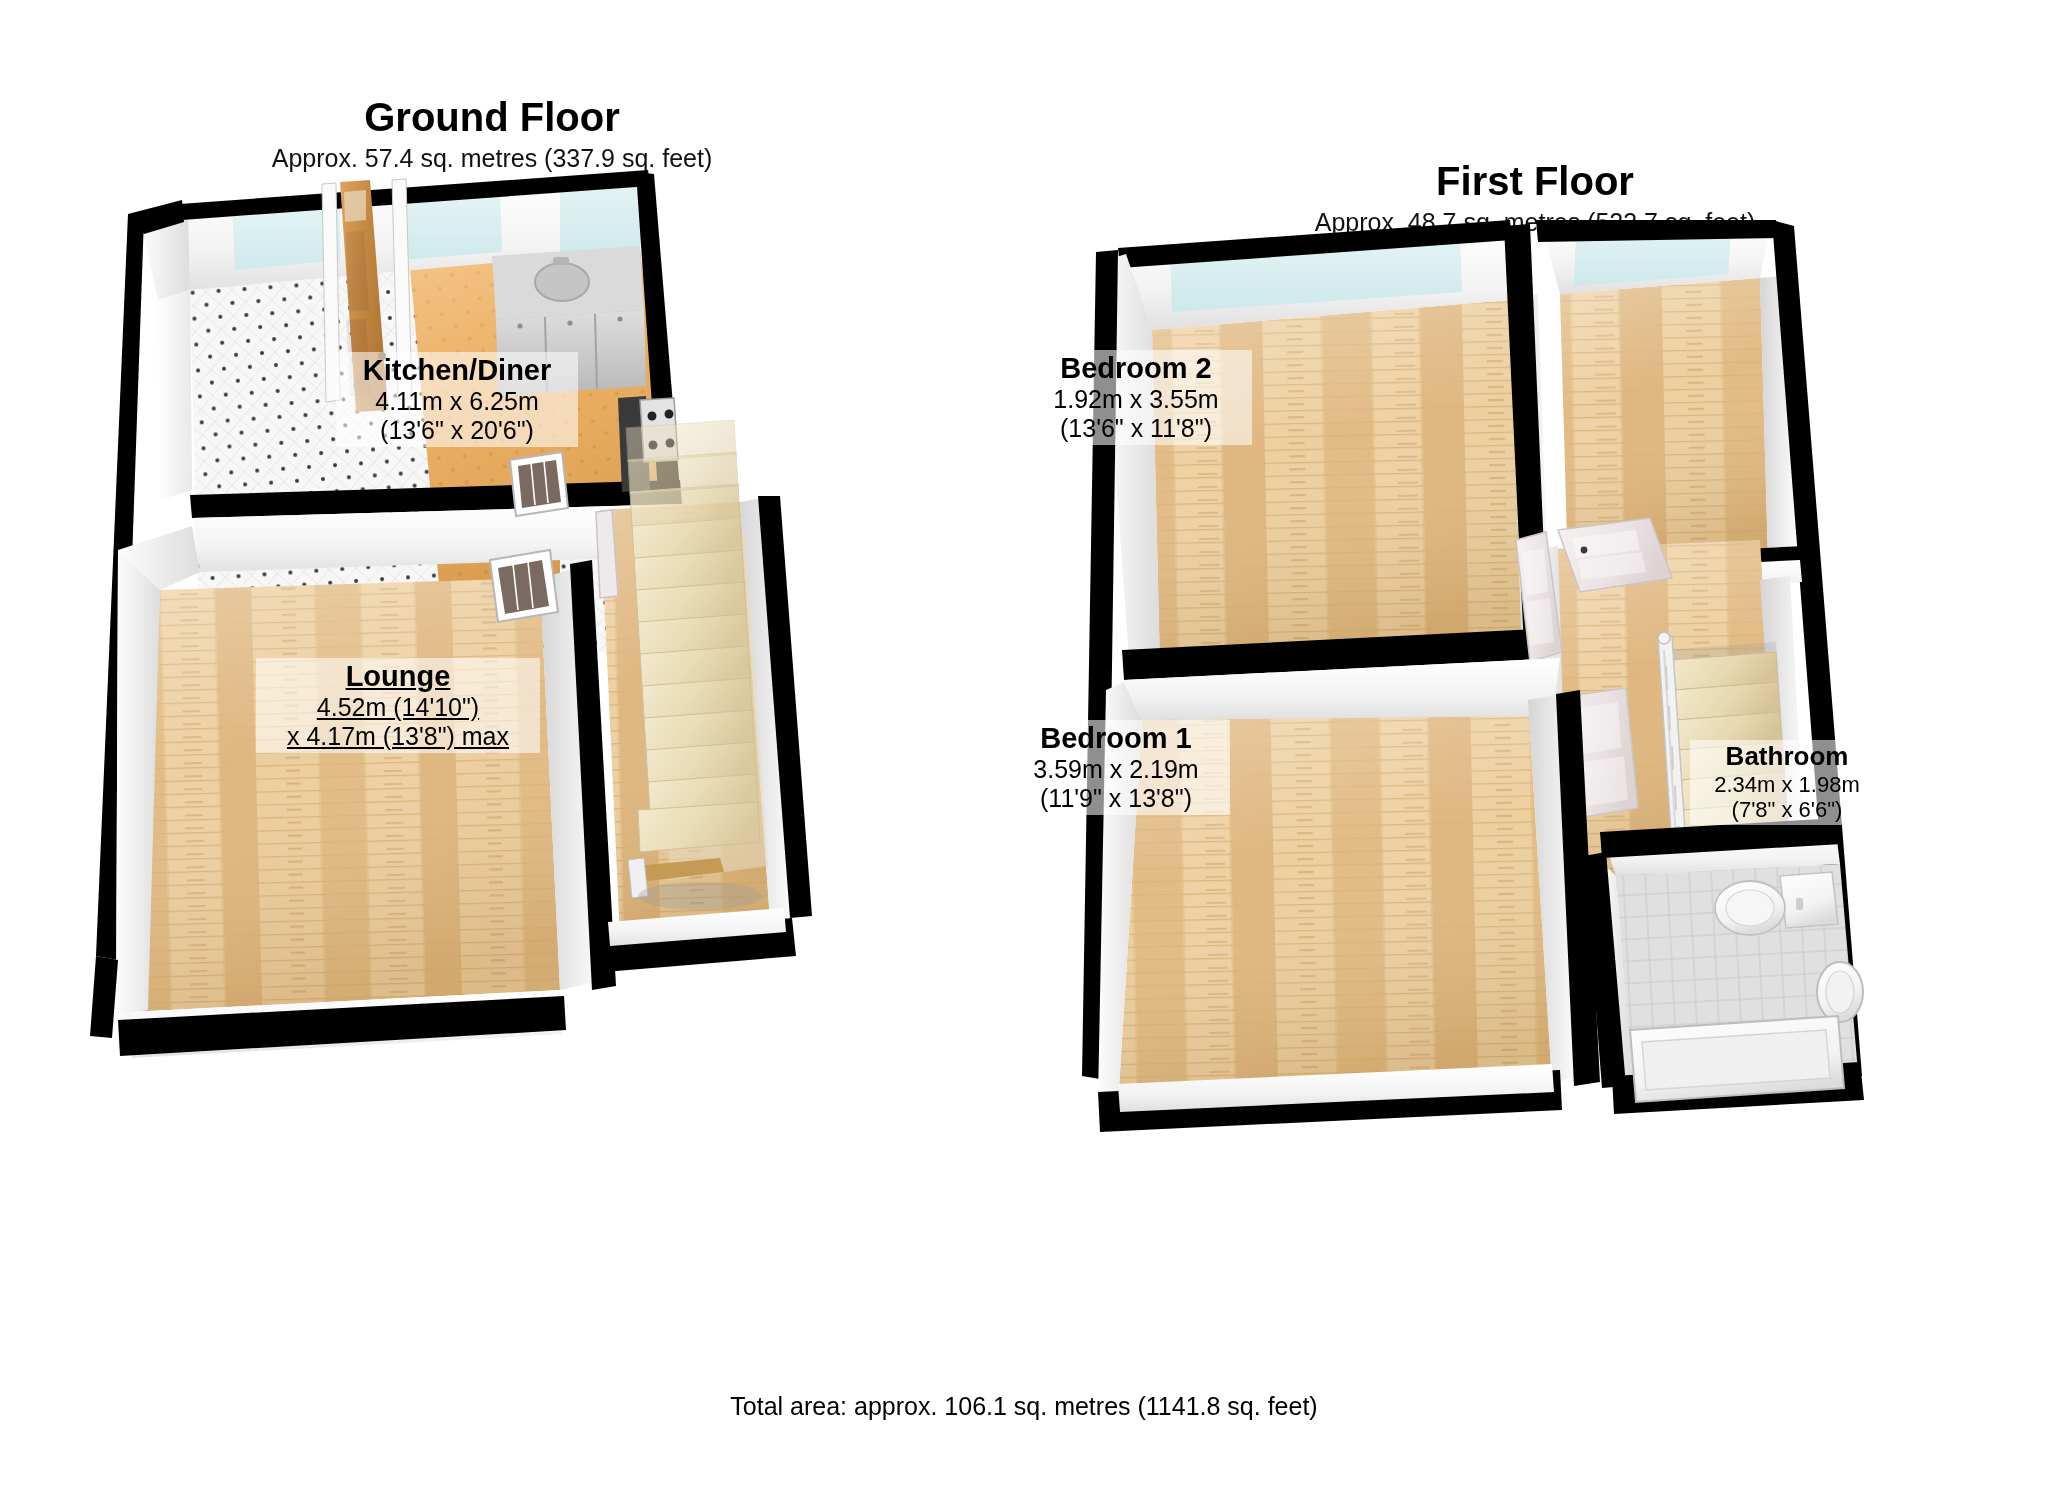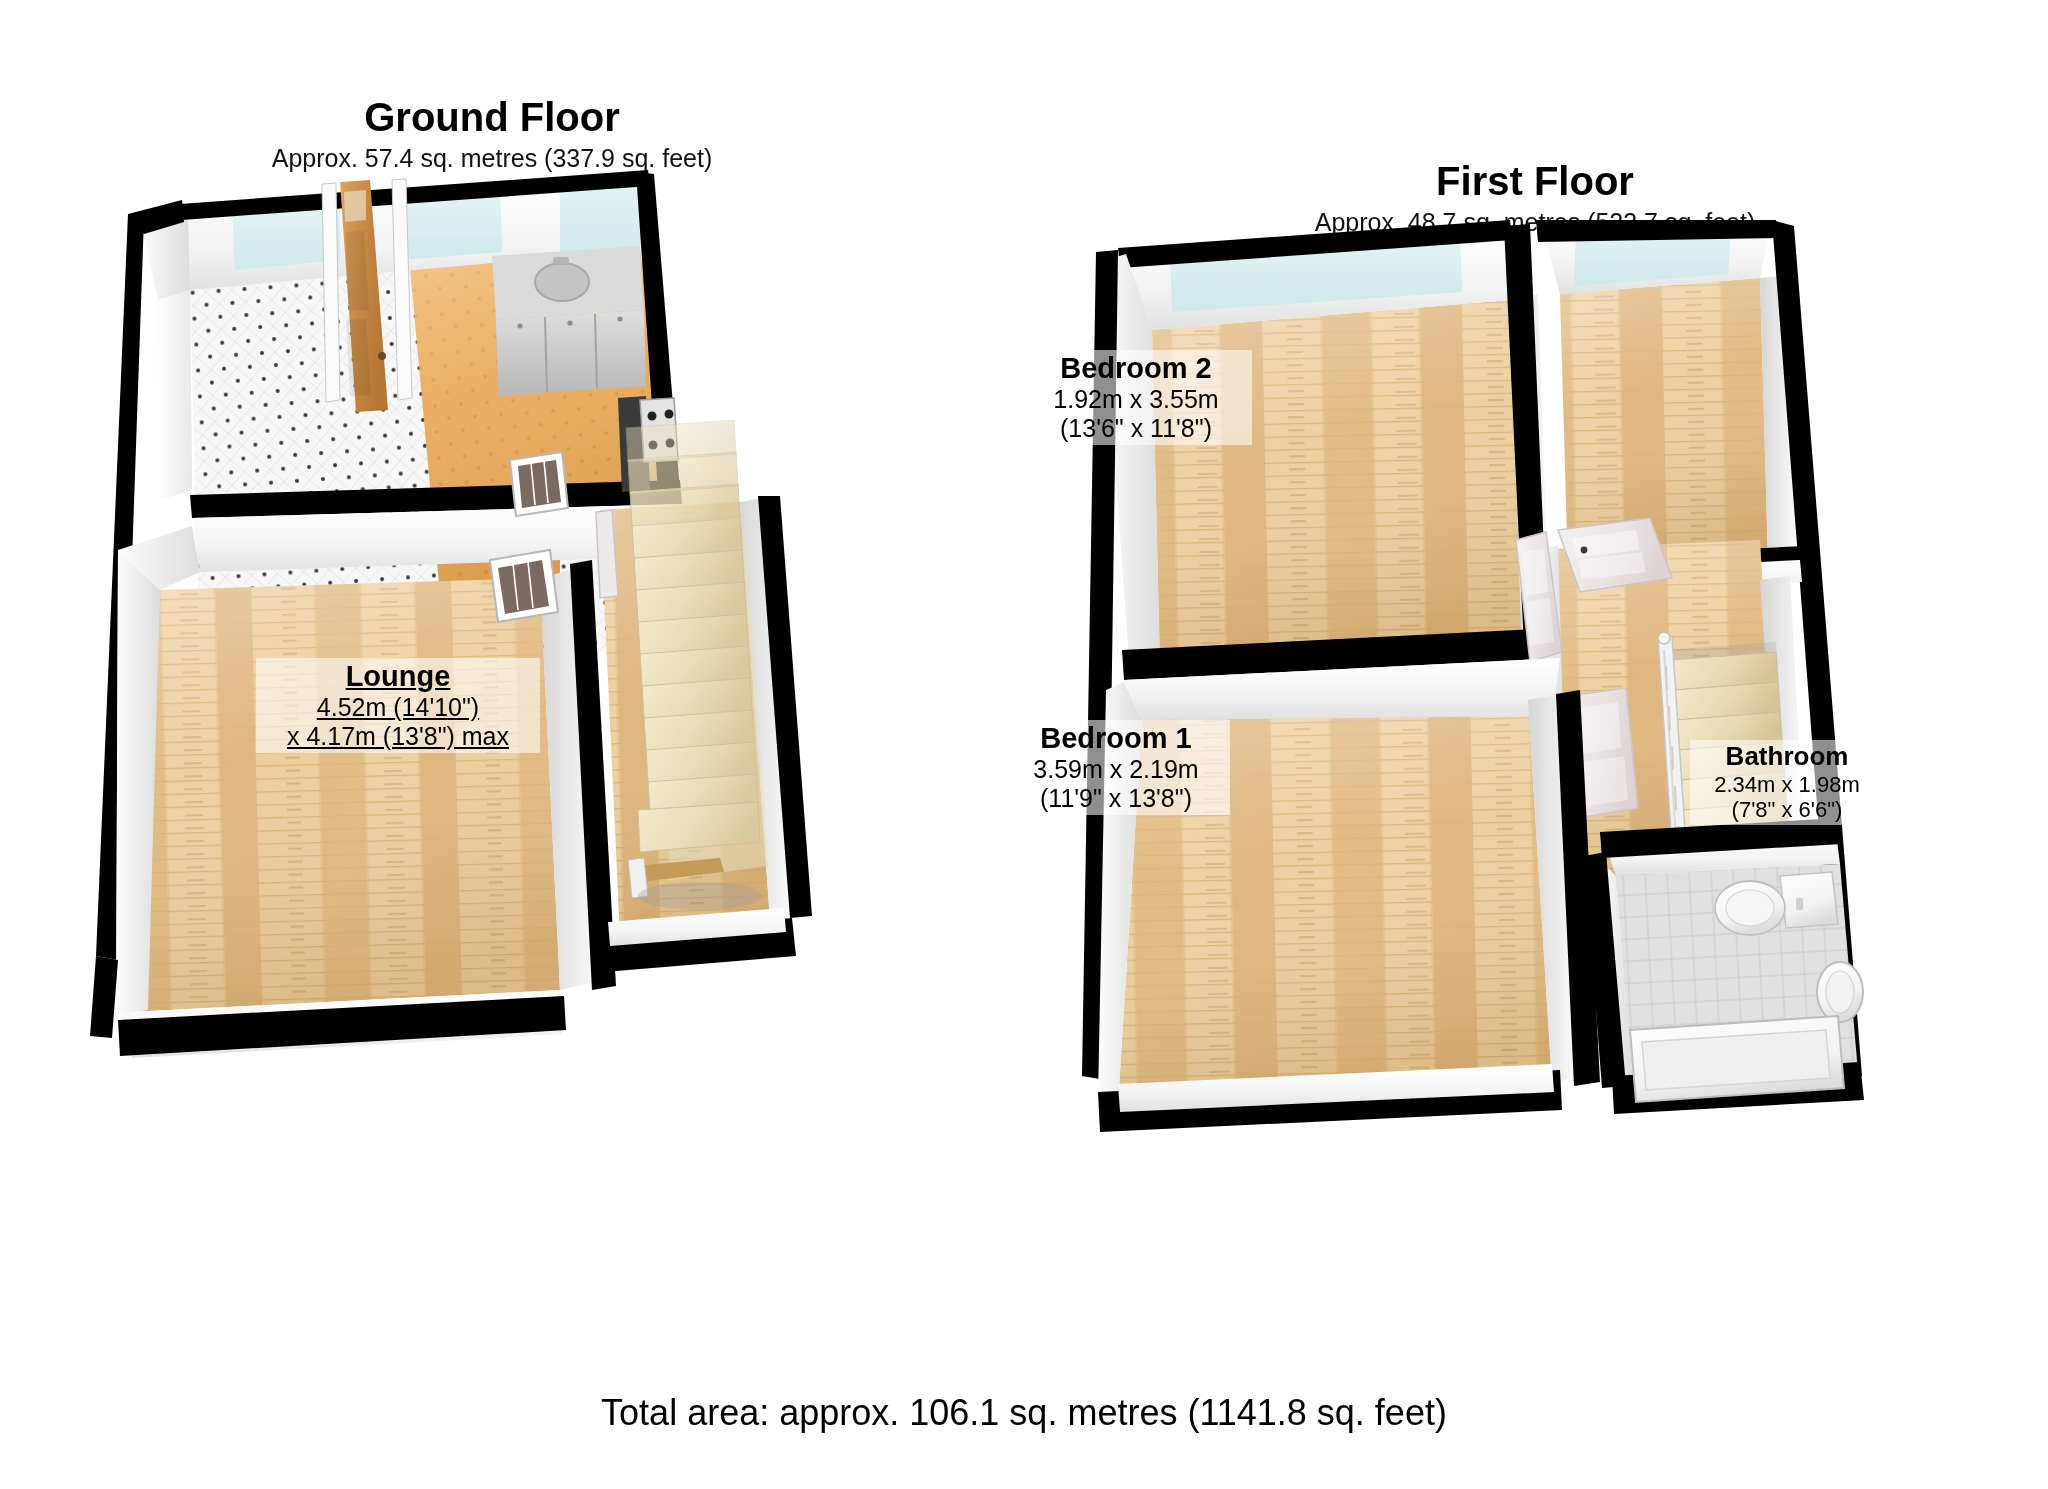--- a/index.html
+++ b/index.html
@@ -83,21 +83,21 @@
   #label-bath     { left: 1690px; top: 740px;  width: 178px; }
 
   
   #total-area {
     position: absolute;
     left: 0;
     right: 0;
     top: 1392px;
     text-align: center;
     font-family: "Liberation Sans", sans-serif;
-    font-size: 36px;
+    font-size: 25px;
     color: #000000;
     user-select: none;
     white-space: nowrap;
   }
 
   svg { display: block; }
 </style>
 </head>
 <body>
 
@@ -490,20 +490,25 @@
         <ellipse cx="780" cy="772" rx="14" ry="21" fill="#f2f2f2" stroke="#d2d2d2" stroke-width="1.2"></ellipse>
       </g>
 
       <g>
         <polygon points="570,810 778,796 784,868 576,882" fill="url(#gPorcelain)" stroke="#bdbdbd" stroke-width="2"></polygon>
         <polygon points="582,822 766,810 770,858 586,870" fill="#f0f0f0" stroke="#d4d4d4" stroke-width="1.4"></polygon>
       </g>
     </g>
   </svg>
 
+  <div class="room-label" id="label-kitchen">
+    <div class="room-name">Kitchen/Diner</div>
+    <div class="room-dims">4.11m x 6.25m</div>
+    <div class="room-dims">(13'6" x 20'6")</div>
+  </div>
 
   <div class="room-label" id="label-lounge">
     <div class="room-name">Lounge</div>
     <div class="room-dims">4.52m (14'10")</div>
     <div class="room-dims">x 4.17m (13'8") max</div>
   </div>
 
   <div class="room-label" id="label-bed2">
     <div class="room-name">Bedroom 2</div>
     <div class="room-dims">1.92m x 3.55m</div>

